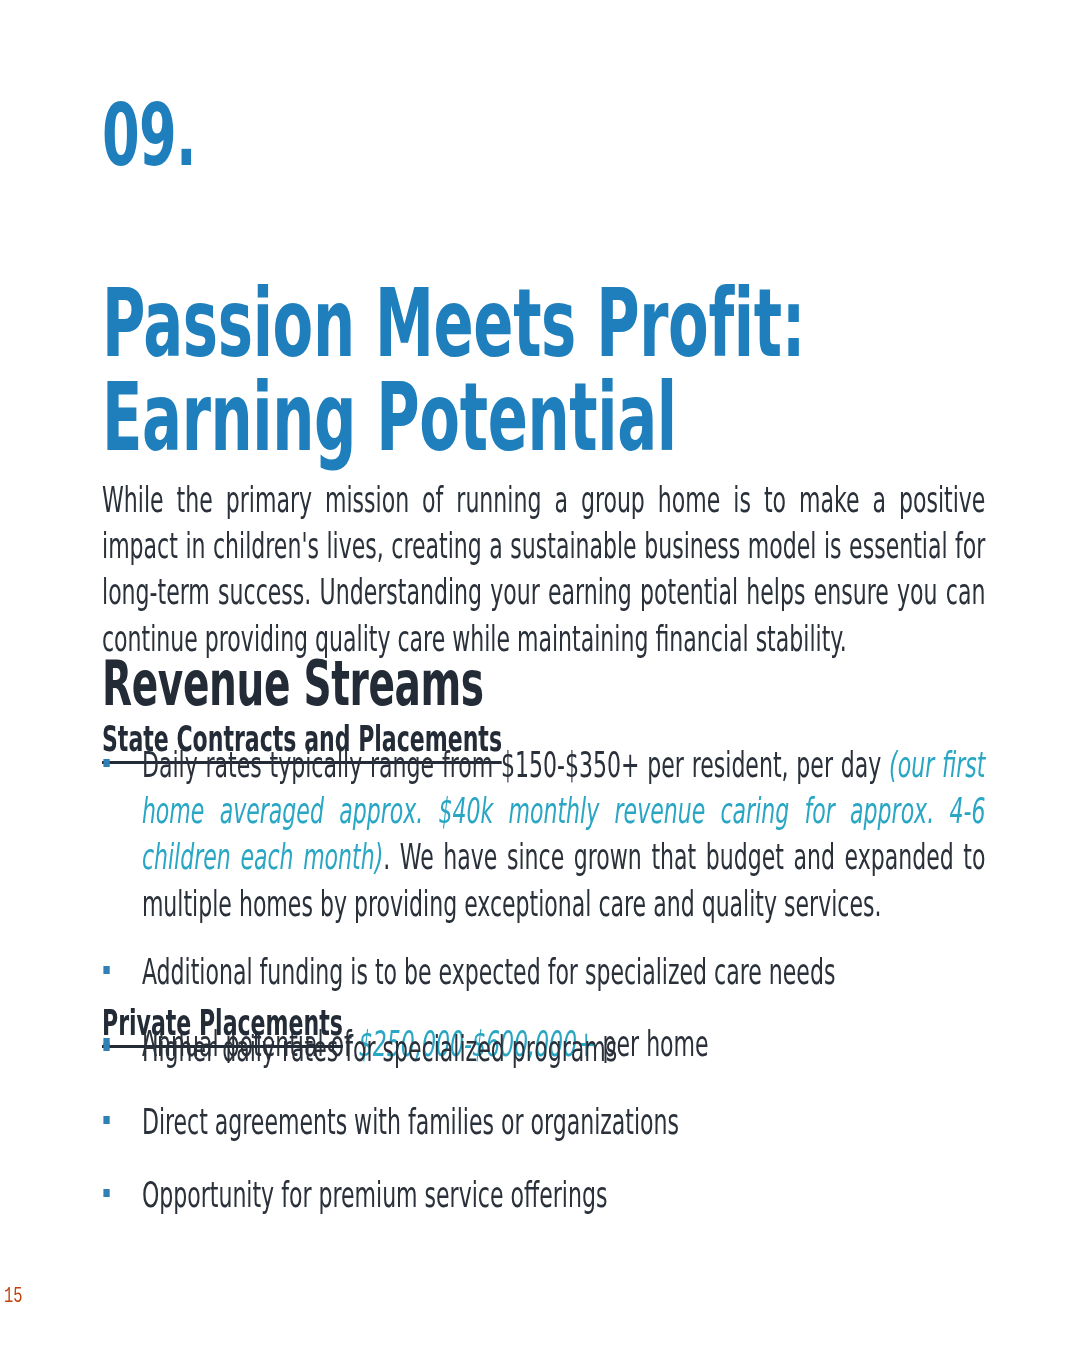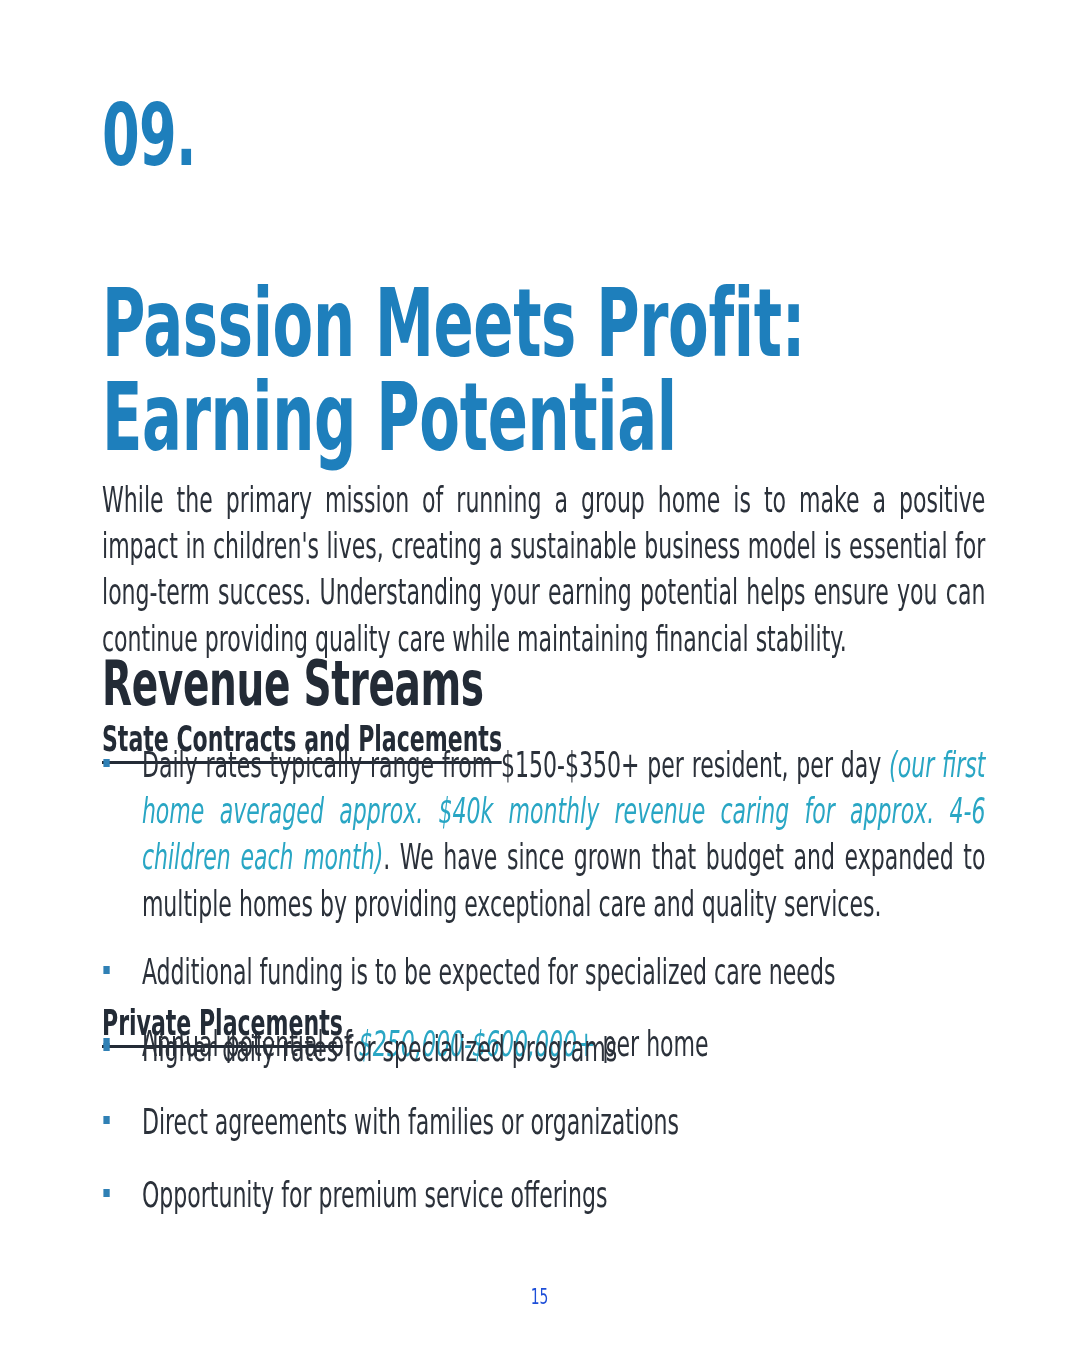--- a/index.html
+++ b/index.html
@@ -154,24 +154,24 @@
   #list-private .bullet-item { margin-bottom: 27px; }
   #list-state .bullet-item[data-idx="0"] { margin-bottom: 22px; }
   #list-state .bullet-item[data-idx="1"] { margin-bottom: 26px; }
 
   
   .page-number {
     position: absolute;
     left: 0;
     right: 0;
     top: 1284px;
-    text-align: center;
-    color: #1d4ed8;
+    color: #c2410c;
     font-size: 22px;
     letter-spacing: 0px;
+    font-family: Liberation Mono, monospace;
   }
   .page-number span {
     display: inline-block;
     transform: scaleX(0.70);
   }
 </style>
 </head>
 <body>
 
 <div class="page">

